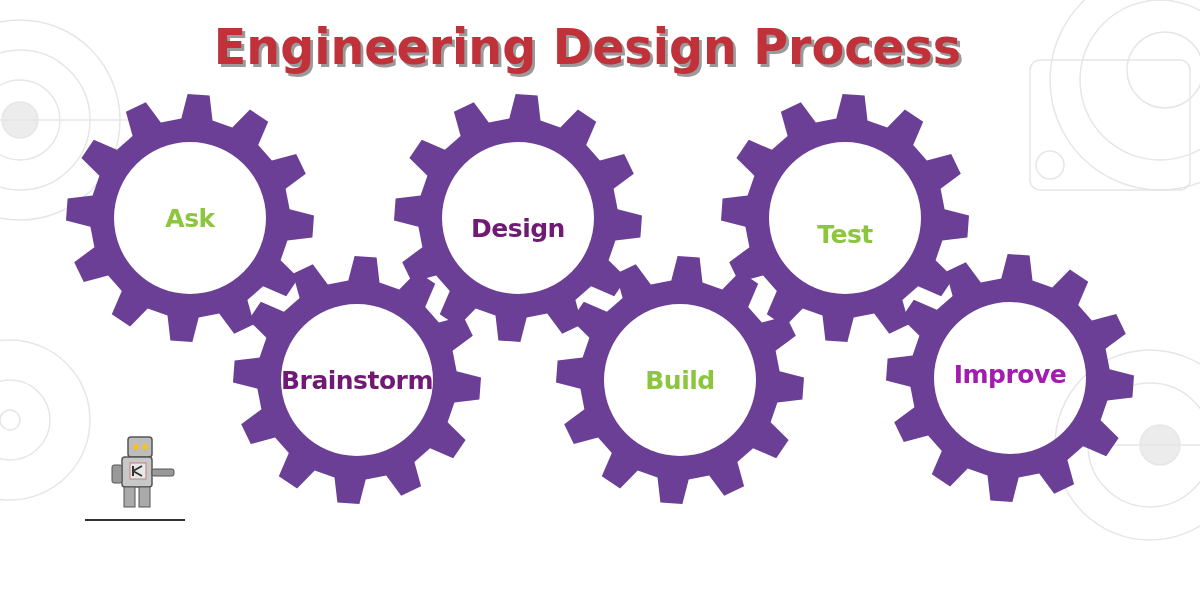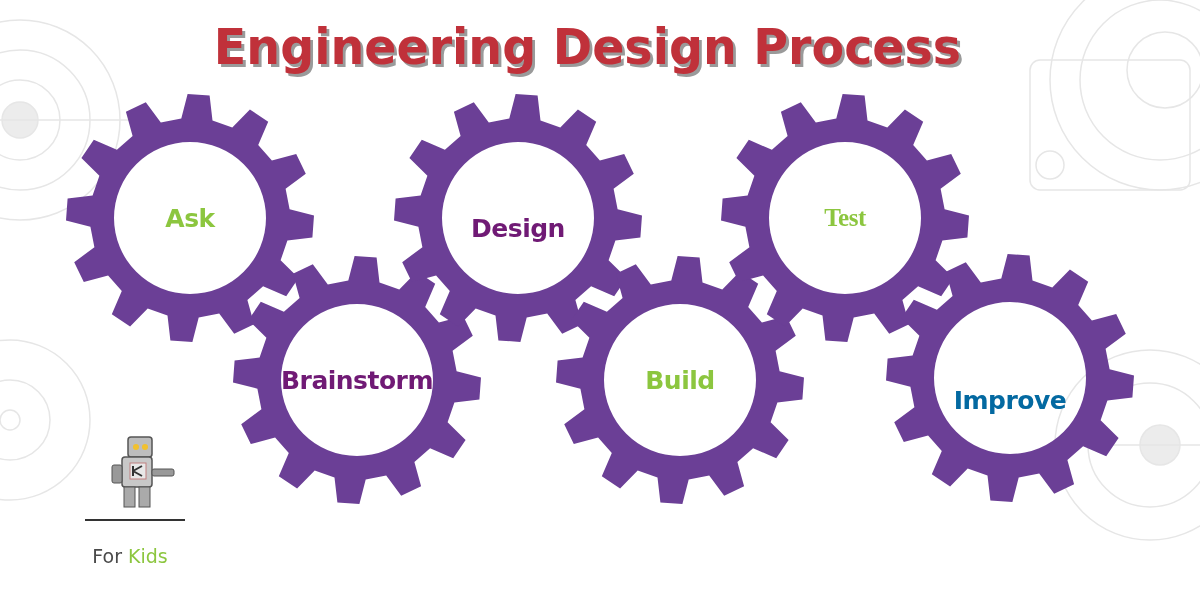--- a/index.html
+++ b/index.html
@@ -68,32 +68,31 @@
     <path d="M671.3 280.4 L677.6 256.0 L699.6 257.6 L702.5 282.6 L722.3 289.4 L722.3 289.4 L739.9 271.4 L758.2 283.8 L748.2 306.9 L761.9 322.6 L761.9 322.6 L786.2 315.9 L795.8 335.8 L775.6 350.8 L779.6 371.3 L779.6 371.3 L804.0 377.6 L802.4 399.6 L777.4 402.5 L770.6 422.3 L770.6 422.3 L788.6 439.9 L776.2 458.2 L753.1 448.2 L737.4 461.9 L737.4 461.9 L744.1 486.2 L724.2 495.8 L709.2 475.6 L688.7 479.6 L688.7 479.6 L682.4 504.0 L660.4 502.4 L657.5 477.4 L637.7 470.6 L637.7 470.6 L620.1 488.6 L601.8 476.2 L611.8 453.1 L598.1 437.4 L598.1 437.4 L573.8 444.1 L564.2 424.2 L584.4 409.2 L580.4 388.7 L580.4 388.7 L556.0 382.4 L557.6 360.4 L582.6 357.5 L589.4 337.7 L589.4 337.7 L571.4 320.1 L583.8 301.8 L606.9 311.8 L622.6 298.1 L622.6 298.1 L615.9 273.8 L635.8 264.2 L650.8 284.4 L671.3 280.4 Z M756 380 A76 76 0 1 0 604 380 A76 76 0 1 0 756 380 Z" fill="#6b3f96" fill-rule="evenodd"></path>
     <path d="M836.3 118.4 L842.6 94.0 L864.6 95.6 L867.5 120.6 L887.3 127.4 L887.3 127.4 L904.9 109.4 L923.2 121.8 L913.2 144.9 L926.9 160.6 L926.9 160.6 L951.2 153.9 L960.8 173.8 L940.6 188.8 L944.6 209.3 L944.6 209.3 L969.0 215.6 L967.4 237.6 L942.4 240.5 L935.6 260.3 L935.6 260.3 L953.6 277.9 L941.2 296.2 L918.1 286.2 L902.4 299.9 L902.4 299.9 L909.1 324.2 L889.2 333.8 L874.2 313.6 L853.7 317.6 L853.7 317.6 L847.4 342.0 L825.4 340.4 L822.5 315.4 L802.7 308.6 L802.7 308.6 L785.1 326.6 L766.8 314.2 L776.8 291.1 L763.1 275.4 L763.1 275.4 L738.8 282.1 L729.2 262.2 L749.4 247.2 L745.4 226.7 L745.4 226.7 L721.0 220.4 L722.6 198.4 L747.6 195.5 L754.4 175.7 L754.4 175.7 L736.4 158.1 L748.8 139.8 L771.9 149.8 L787.6 136.1 L787.6 136.1 L780.9 111.8 L800.8 102.2 L815.8 122.4 L836.3 118.4 Z M921 218 A76 76 0 1 0 769 218 A76 76 0 1 0 921 218 Z" fill="#6b3f96" fill-rule="evenodd"></path>
     <path d="M1001.3 278.4 L1007.6 254.0 L1029.6 255.6 L1032.5 280.6 L1052.3 287.4 L1052.3 287.4 L1069.9 269.4 L1088.2 281.8 L1078.2 304.9 L1091.9 320.6 L1091.9 320.6 L1116.2 313.9 L1125.8 333.8 L1105.6 348.8 L1109.6 369.3 L1109.6 369.3 L1134.0 375.6 L1132.4 397.6 L1107.4 400.5 L1100.6 420.3 L1100.6 420.3 L1118.6 437.9 L1106.2 456.2 L1083.1 446.2 L1067.4 459.9 L1067.4 459.9 L1074.1 484.2 L1054.2 493.8 L1039.2 473.6 L1018.7 477.6 L1018.7 477.6 L1012.4 502.0 L990.4 500.4 L987.5 475.4 L967.7 468.6 L967.7 468.6 L950.1 486.6 L931.8 474.2 L941.8 451.1 L928.1 435.4 L928.1 435.4 L903.8 442.1 L894.2 422.2 L914.4 407.2 L910.4 386.7 L910.4 386.7 L886.0 380.4 L887.6 358.4 L912.6 355.5 L919.4 335.7 L919.4 335.7 L901.4 318.1 L913.8 299.8 L936.9 309.8 L952.6 296.1 L952.6 296.1 L945.9 271.8 L965.8 262.2 L980.8 282.4 L1001.3 278.4 Z M1086 378 A76 76 0 1 0 934 378 A76 76 0 1 0 1086 378 Z" fill="#6b3f96" fill-rule="evenodd"></path>
   </svg>
 
 <div id="labels-layer">
     <div class="gear-label" style="left: 190px; top: 218px; color: rgb(140, 198, 63); text-align: center;">Ask</div>
     <div class="gear-label" style="left: 357px; top: 380px; color: #701a75;">Brainstorm</div>
     <div class="gear-label" style="left: 518px; top: 218px; color: #701a75; margin-top: 10px;">Design</div>
     <div class="gear-label" style="left: 680px; top: 380px; color: rgb(140, 198, 63);">Build</div>
-    <div class="gear-label" style="left: 845px; top: 218px; color: rgb(140, 198, 63); font-family: Liberation Serif, serif;">Test</div>
-    <div class="gear-label" style="left: 1010px; top: 400px; color: #0369a1;">Improve</div>
+    <div class="gear-label" style="left: 845px; top: 234px; color: rgb(140, 198, 63);">Test</div>
+    <div class="gear-label" style="left: 1010px; top: 374px; color: #a21caf;">Improve</div>
   </div>
 
 <div class="logo">
   <svg class="logo-robot" viewBox="0 0 80 80">
     <rect x="28" y="2" width="24" height="20" rx="3" fill="#bdbdbd" stroke="#555" stroke-width="1.5"></rect>
     <circle cx="36" cy="12" r="3" fill="#f2c12e"></circle>
     <circle cx="45" cy="12" r="3" fill="#f2c12e"></circle>
     <rect x="22" y="22" width="30" height="30" rx="3" fill="#c8c8c8" stroke="#555" stroke-width="1.5"></rect>
     <rect x="30" y="28" width="16" height="16" fill="#e8e8e8" stroke="#c08080" stroke-width="1"></rect>
     <path d="M33 31 L33 41 M33 36 L42 31 M33 36 L42 41" stroke="#333" stroke-width="2" fill="none"></path>
     <rect x="52" y="34" width="22" height="7" rx="2" fill="#999" stroke="#555" stroke-width="1"></rect>
     <rect x="12" y="30" width="10" height="18" rx="2" fill="#999" stroke="#555" stroke-width="1"></rect>
     <rect x="24" y="52" width="11" height="20" fill="#aaa" stroke="#555" stroke-width="1"></rect>
     <rect x="39" y="52" width="11" height="20" fill="#aaa" stroke="#555" stroke-width="1"></rect>
   </svg>
   <div class="logo-line"></div>
-  <div class="logo-text2"><span id="logo-l2a" style="color: rgb(74, 74, 74);">For </span><span id="logo-l2b" style="color: rgb(140, 198, 63);">Kids</span></div>
 </div>
 
 </body></html>

